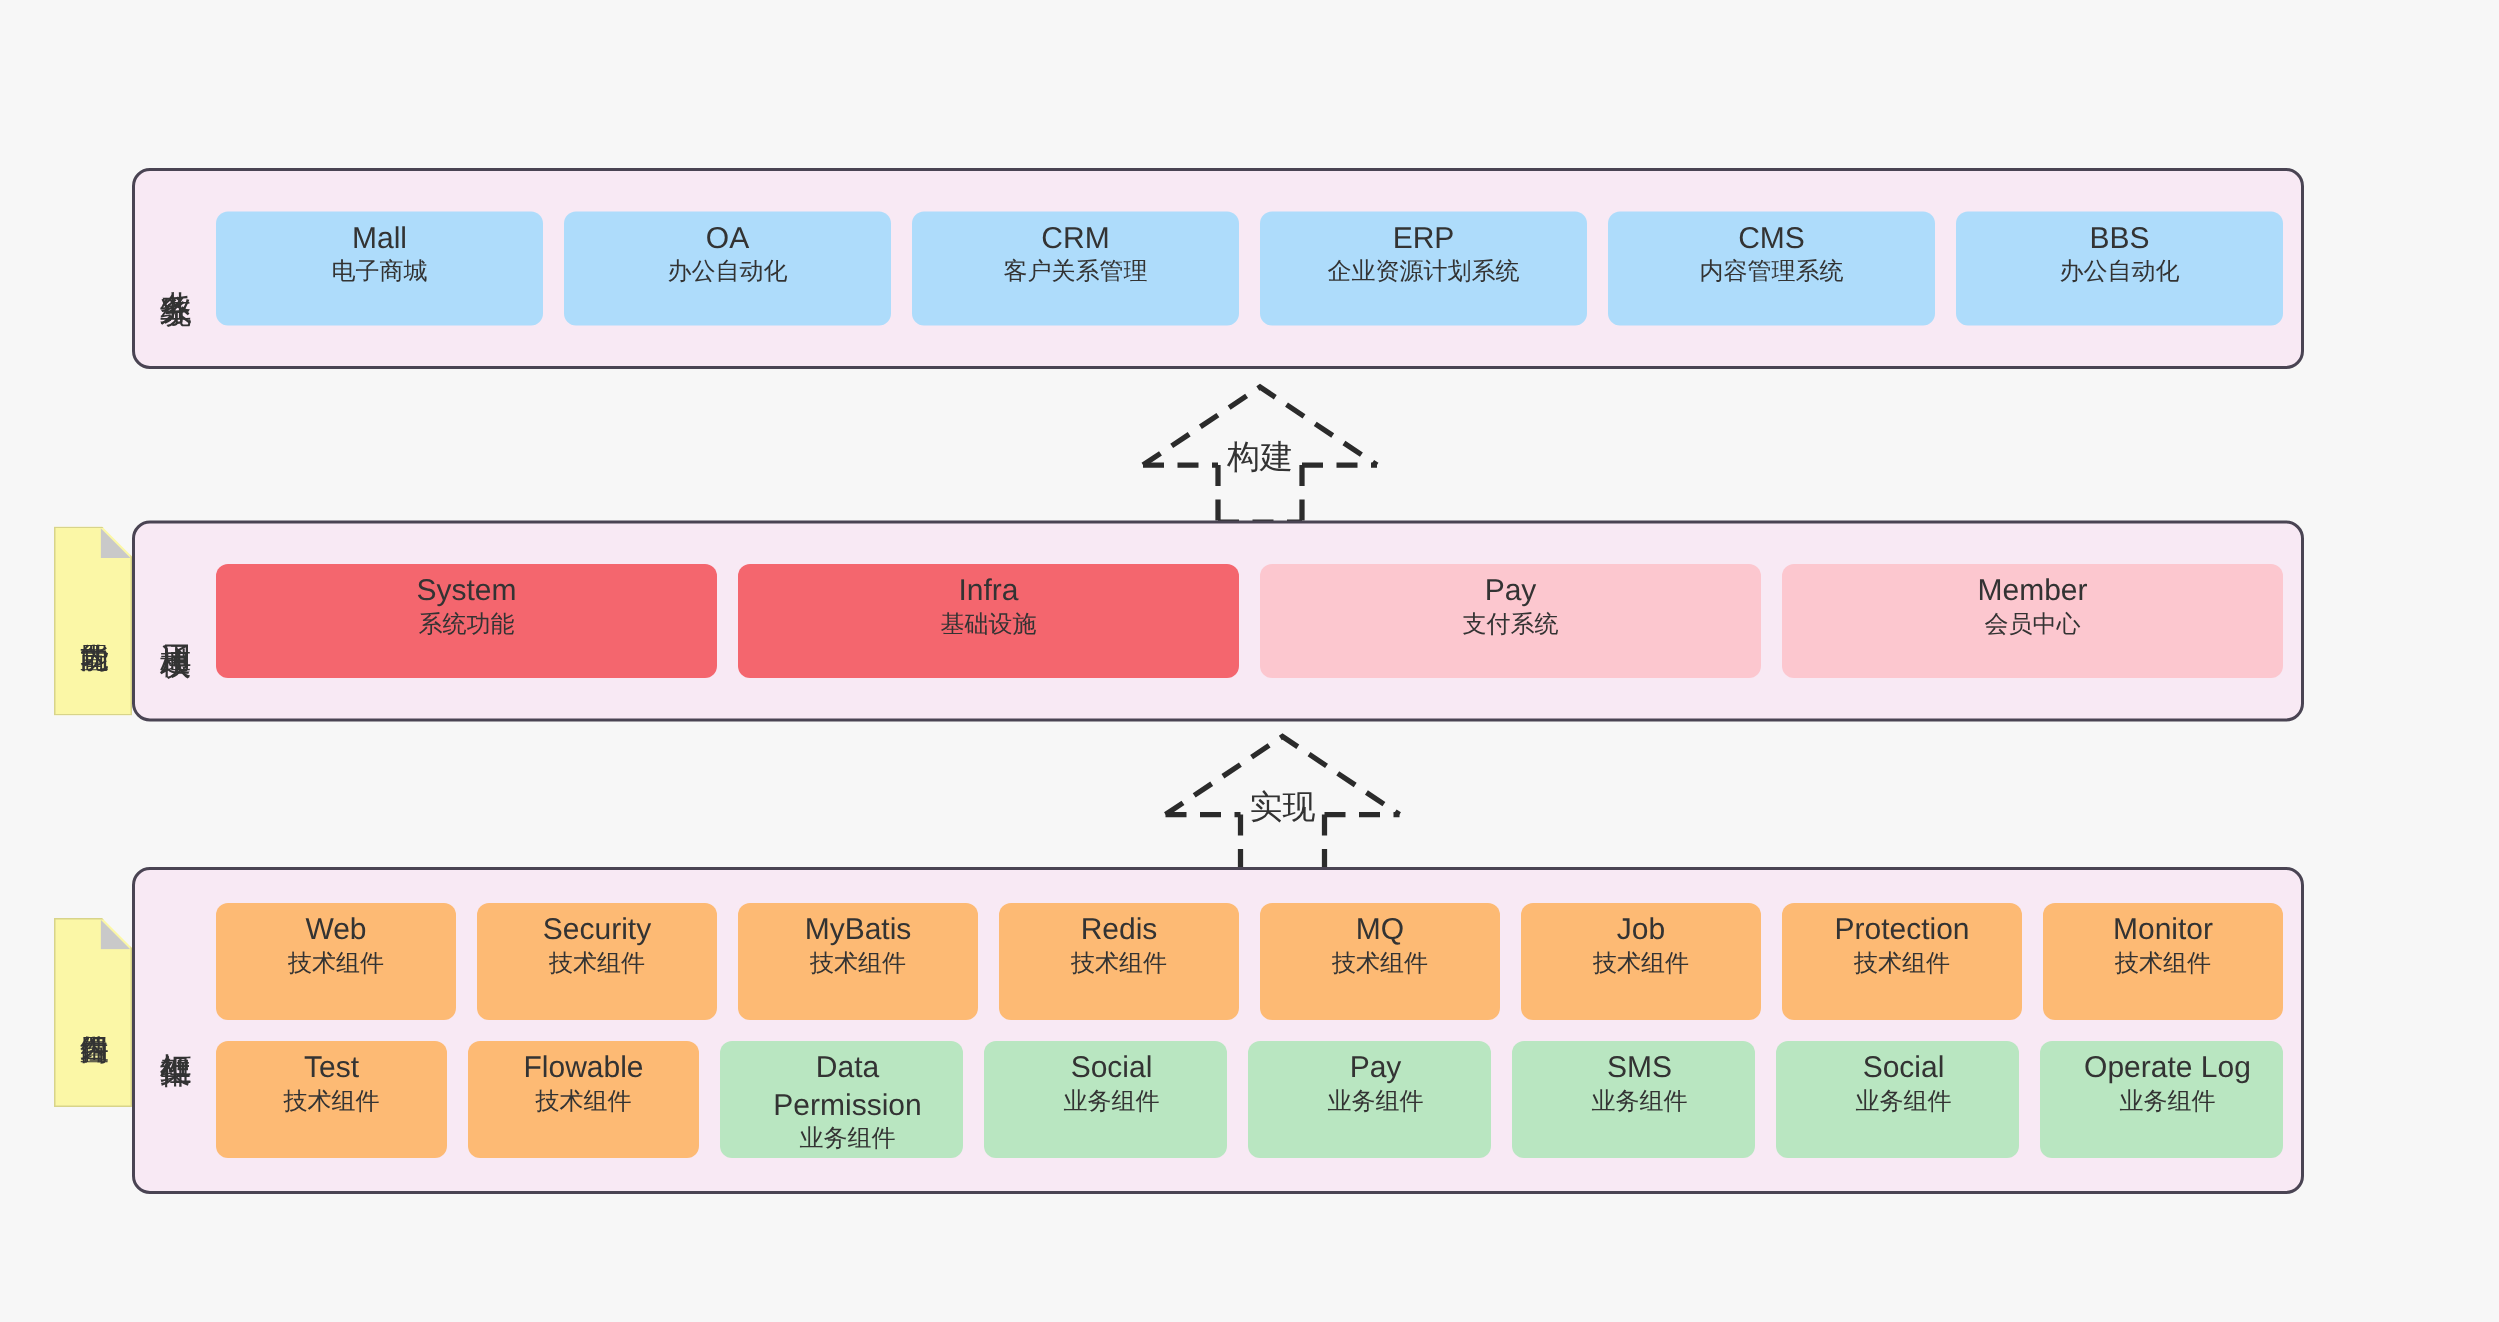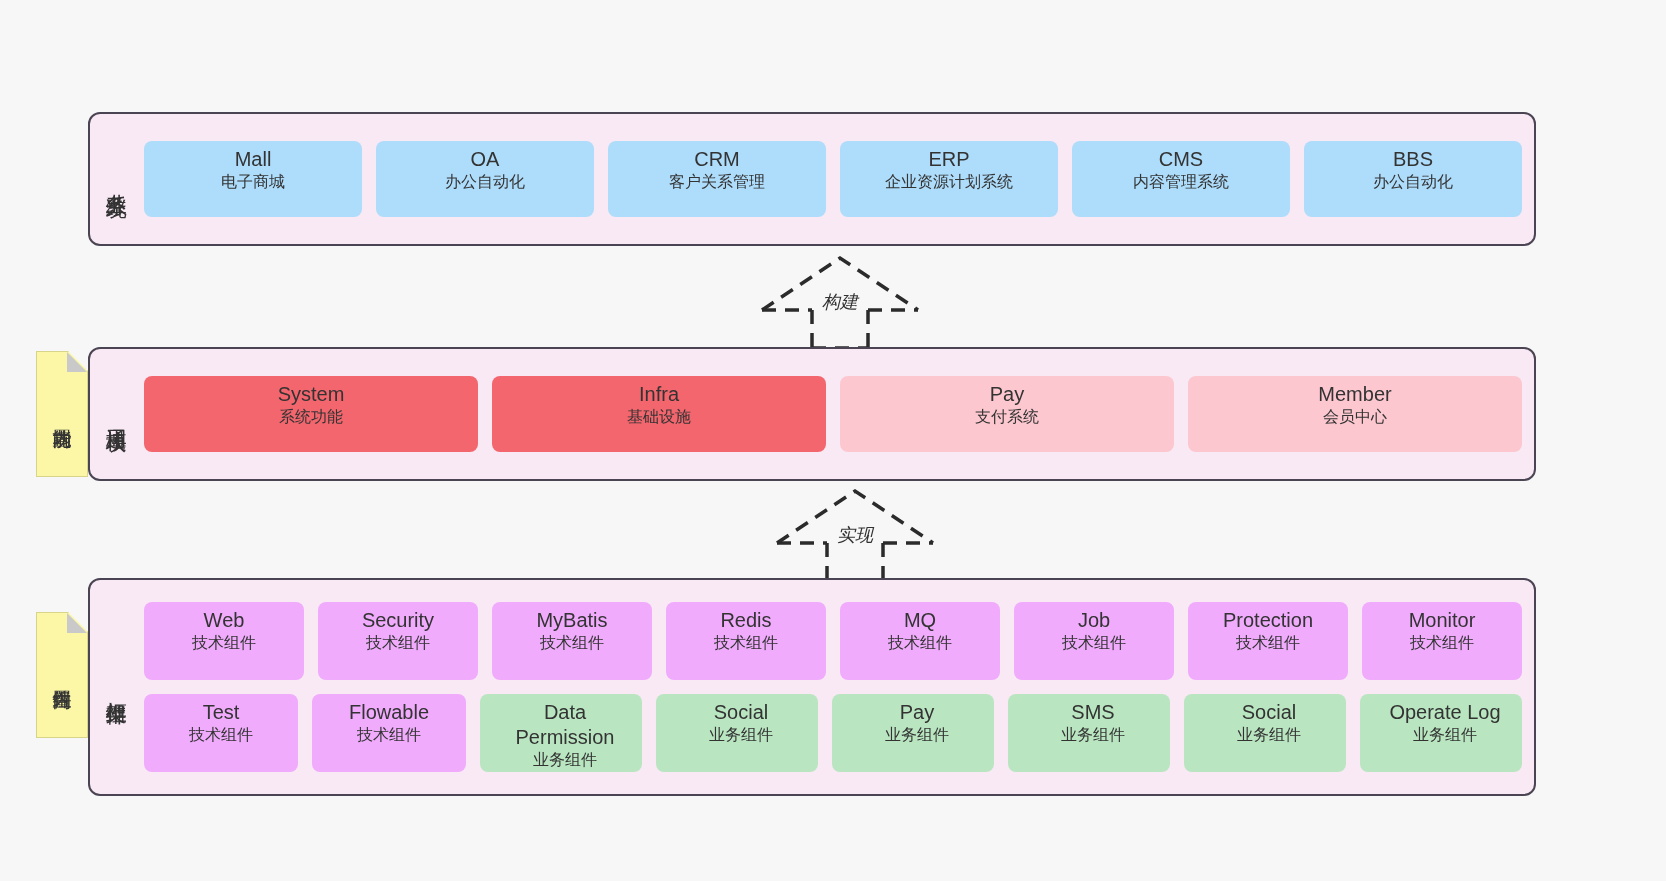--- a/index.html
+++ b/index.html
@@ -86,21 +86,21 @@
   .cell .t-cn {
     font-size: 16px;
     white-space: nowrap;
   }
   .cell.wrap .t-en { white-space: normal; }
 
   
   .c-blue        { background: #aedcfb; }
   .c-red         { background: #f4666e; }
   .c-pink        { background: #fcc7cf; }
-  .c-green       { background: #f0abfc; }
+  .c-green       { background: #fdba74; }
   .c-lightgreen  { background: #b9e6c1; padding-left: 12px; }
 
   
   #layer-business  { left: 88px;  top: 112px; width: 1448px; height: 134px; }
   #layer-modules   { left: 88px;  top: 347px; width: 1448px; height: 134px; }
   #layer-framework { left: 88px;  top: 578px; width: 1448px; height: 218px; }
 
   #layer-business  .cell-row { height: 76px; }
   #layer-modules   .cell-row { height: 76px; }
   #layer-framework .cell-row { height: 78px; }
@@ -152,25 +152,24 @@
     stroke-width: 3.5;
     stroke-dasharray: 14 9;
     stroke-linecap: butt;
   }
   .arrow-label {
     position: absolute;
     left: 0;
     top: 38px;
     width: 100%;
     text-align: center;
-    font-size: 18px;
+    font-size: 22px;
     color: #333333;
     background: transparent;
     user-select: none;
-    font-style: italic;
   }
 </style>
 </head>
 <body>
 
 <div class="canvas">
 
   <div class="layer" id="layer-business">
     <div class="layer-caption">业务系统</div>
     <div class="layer-body">

